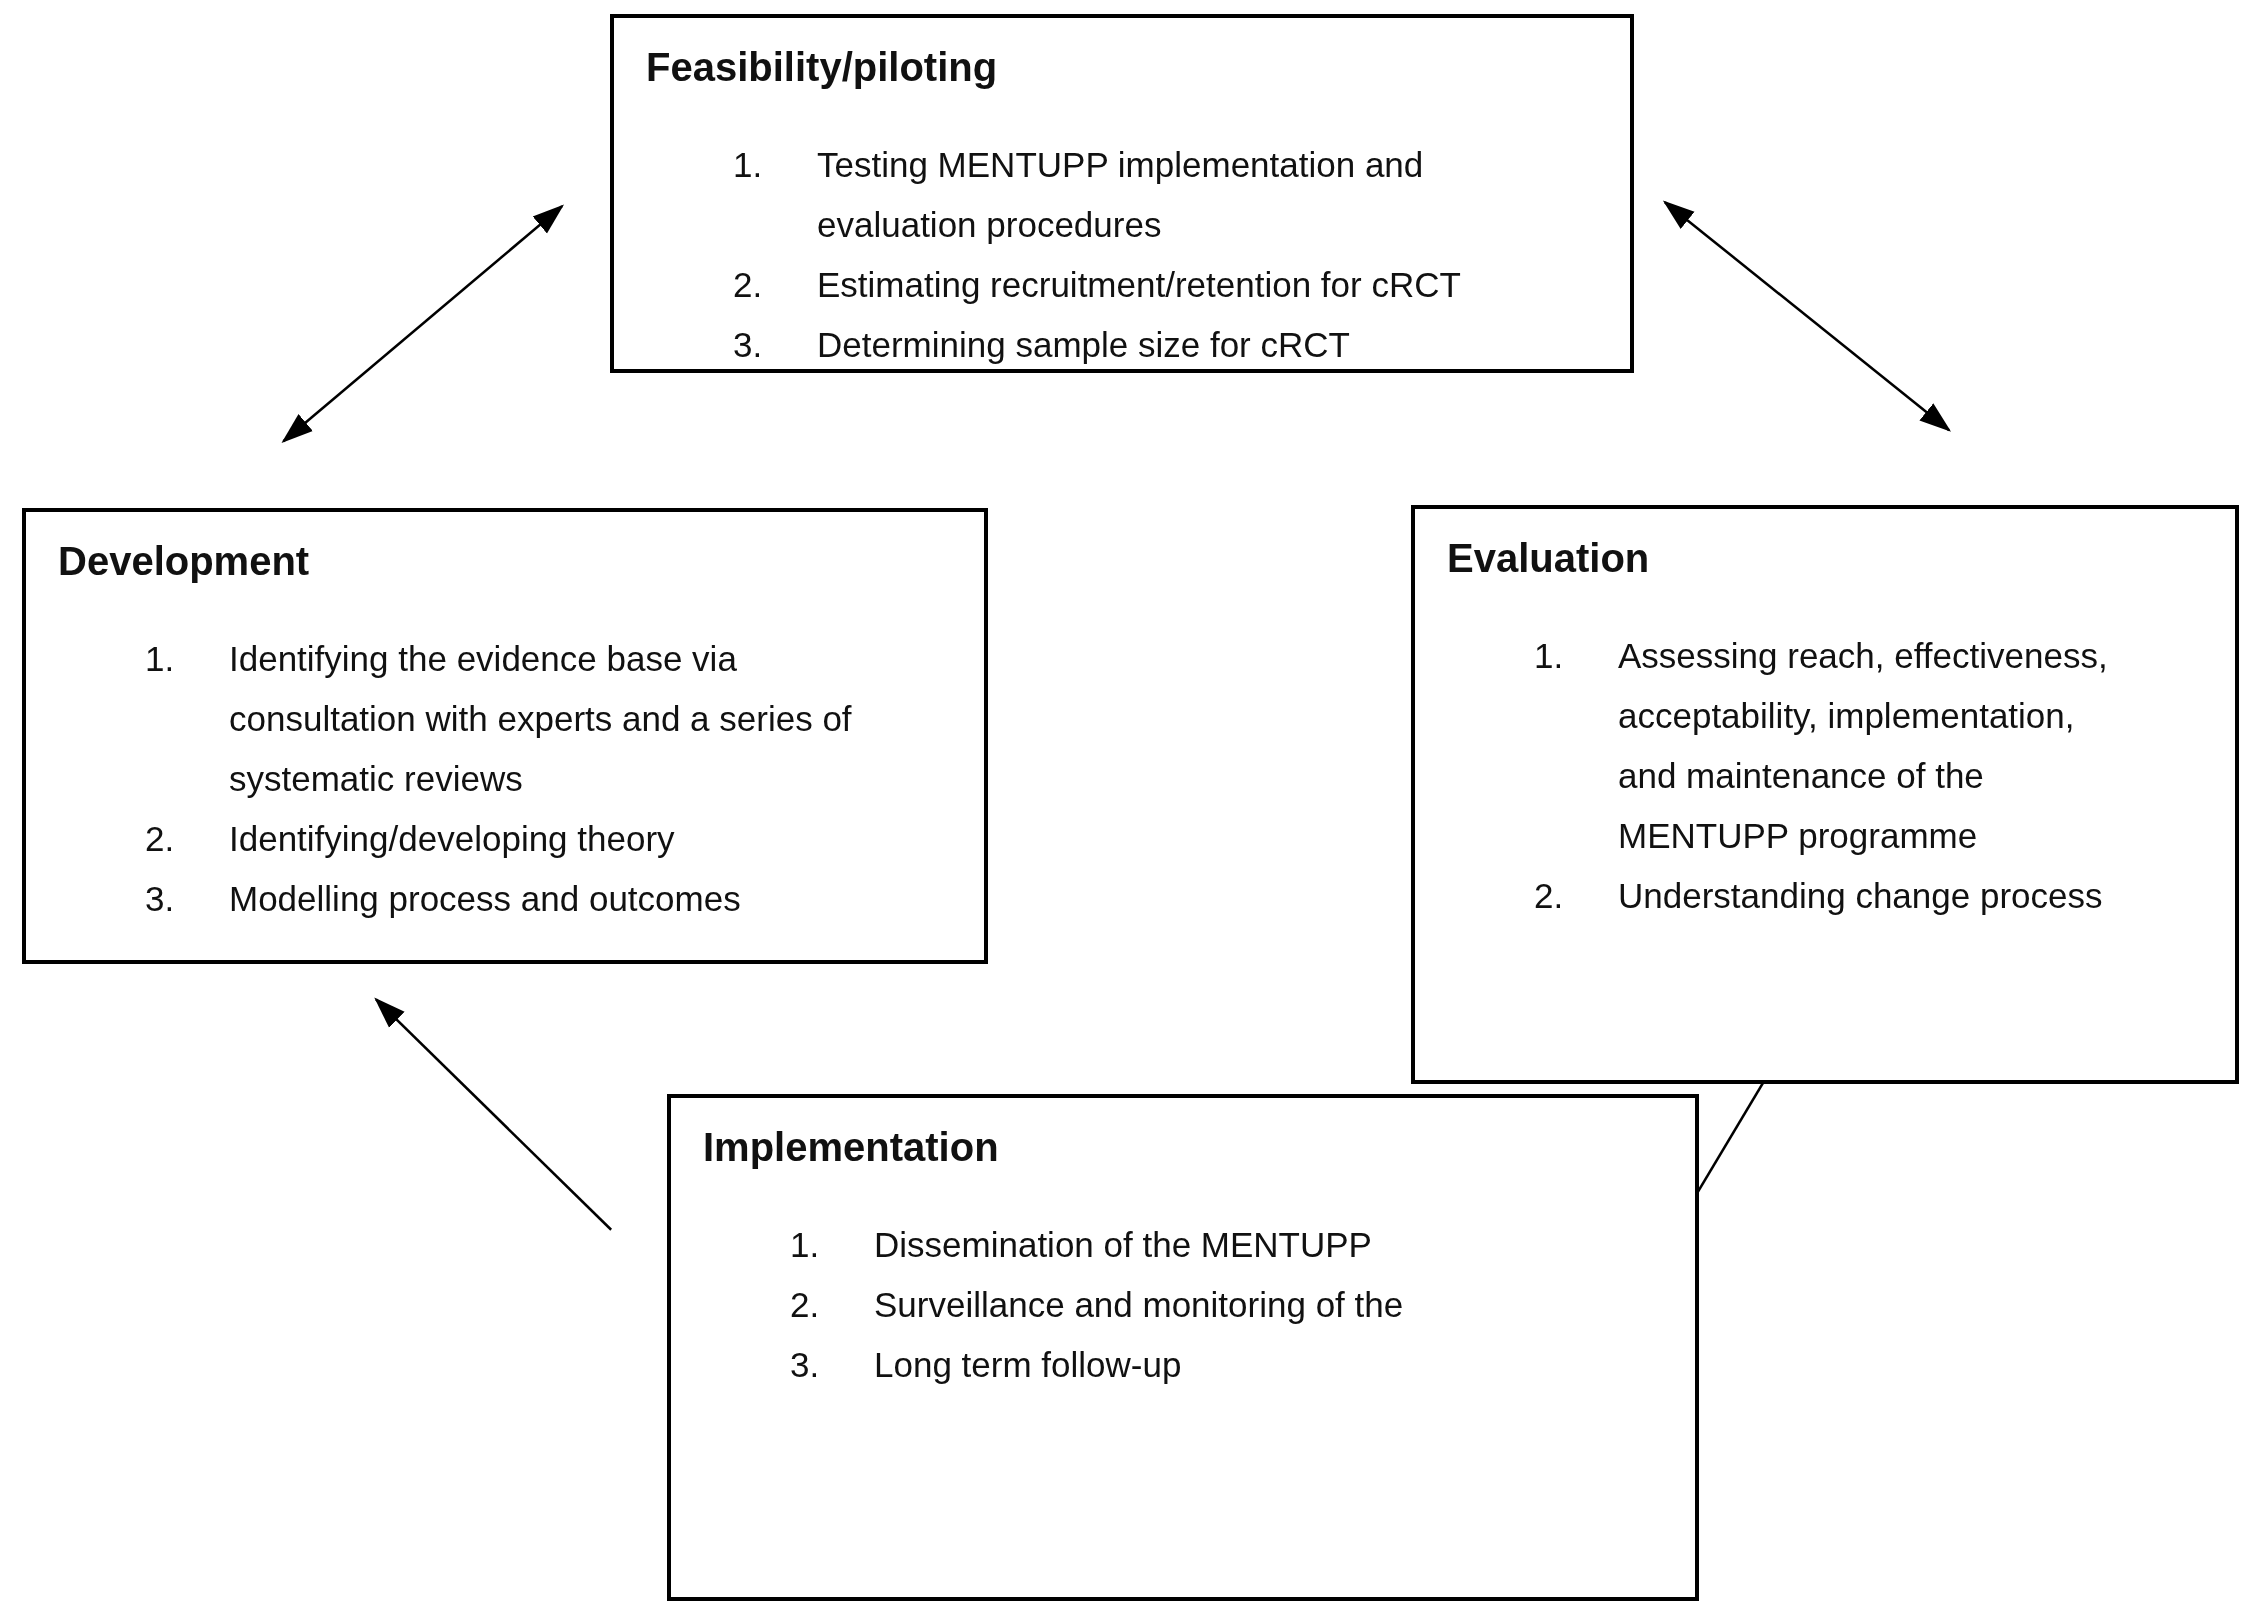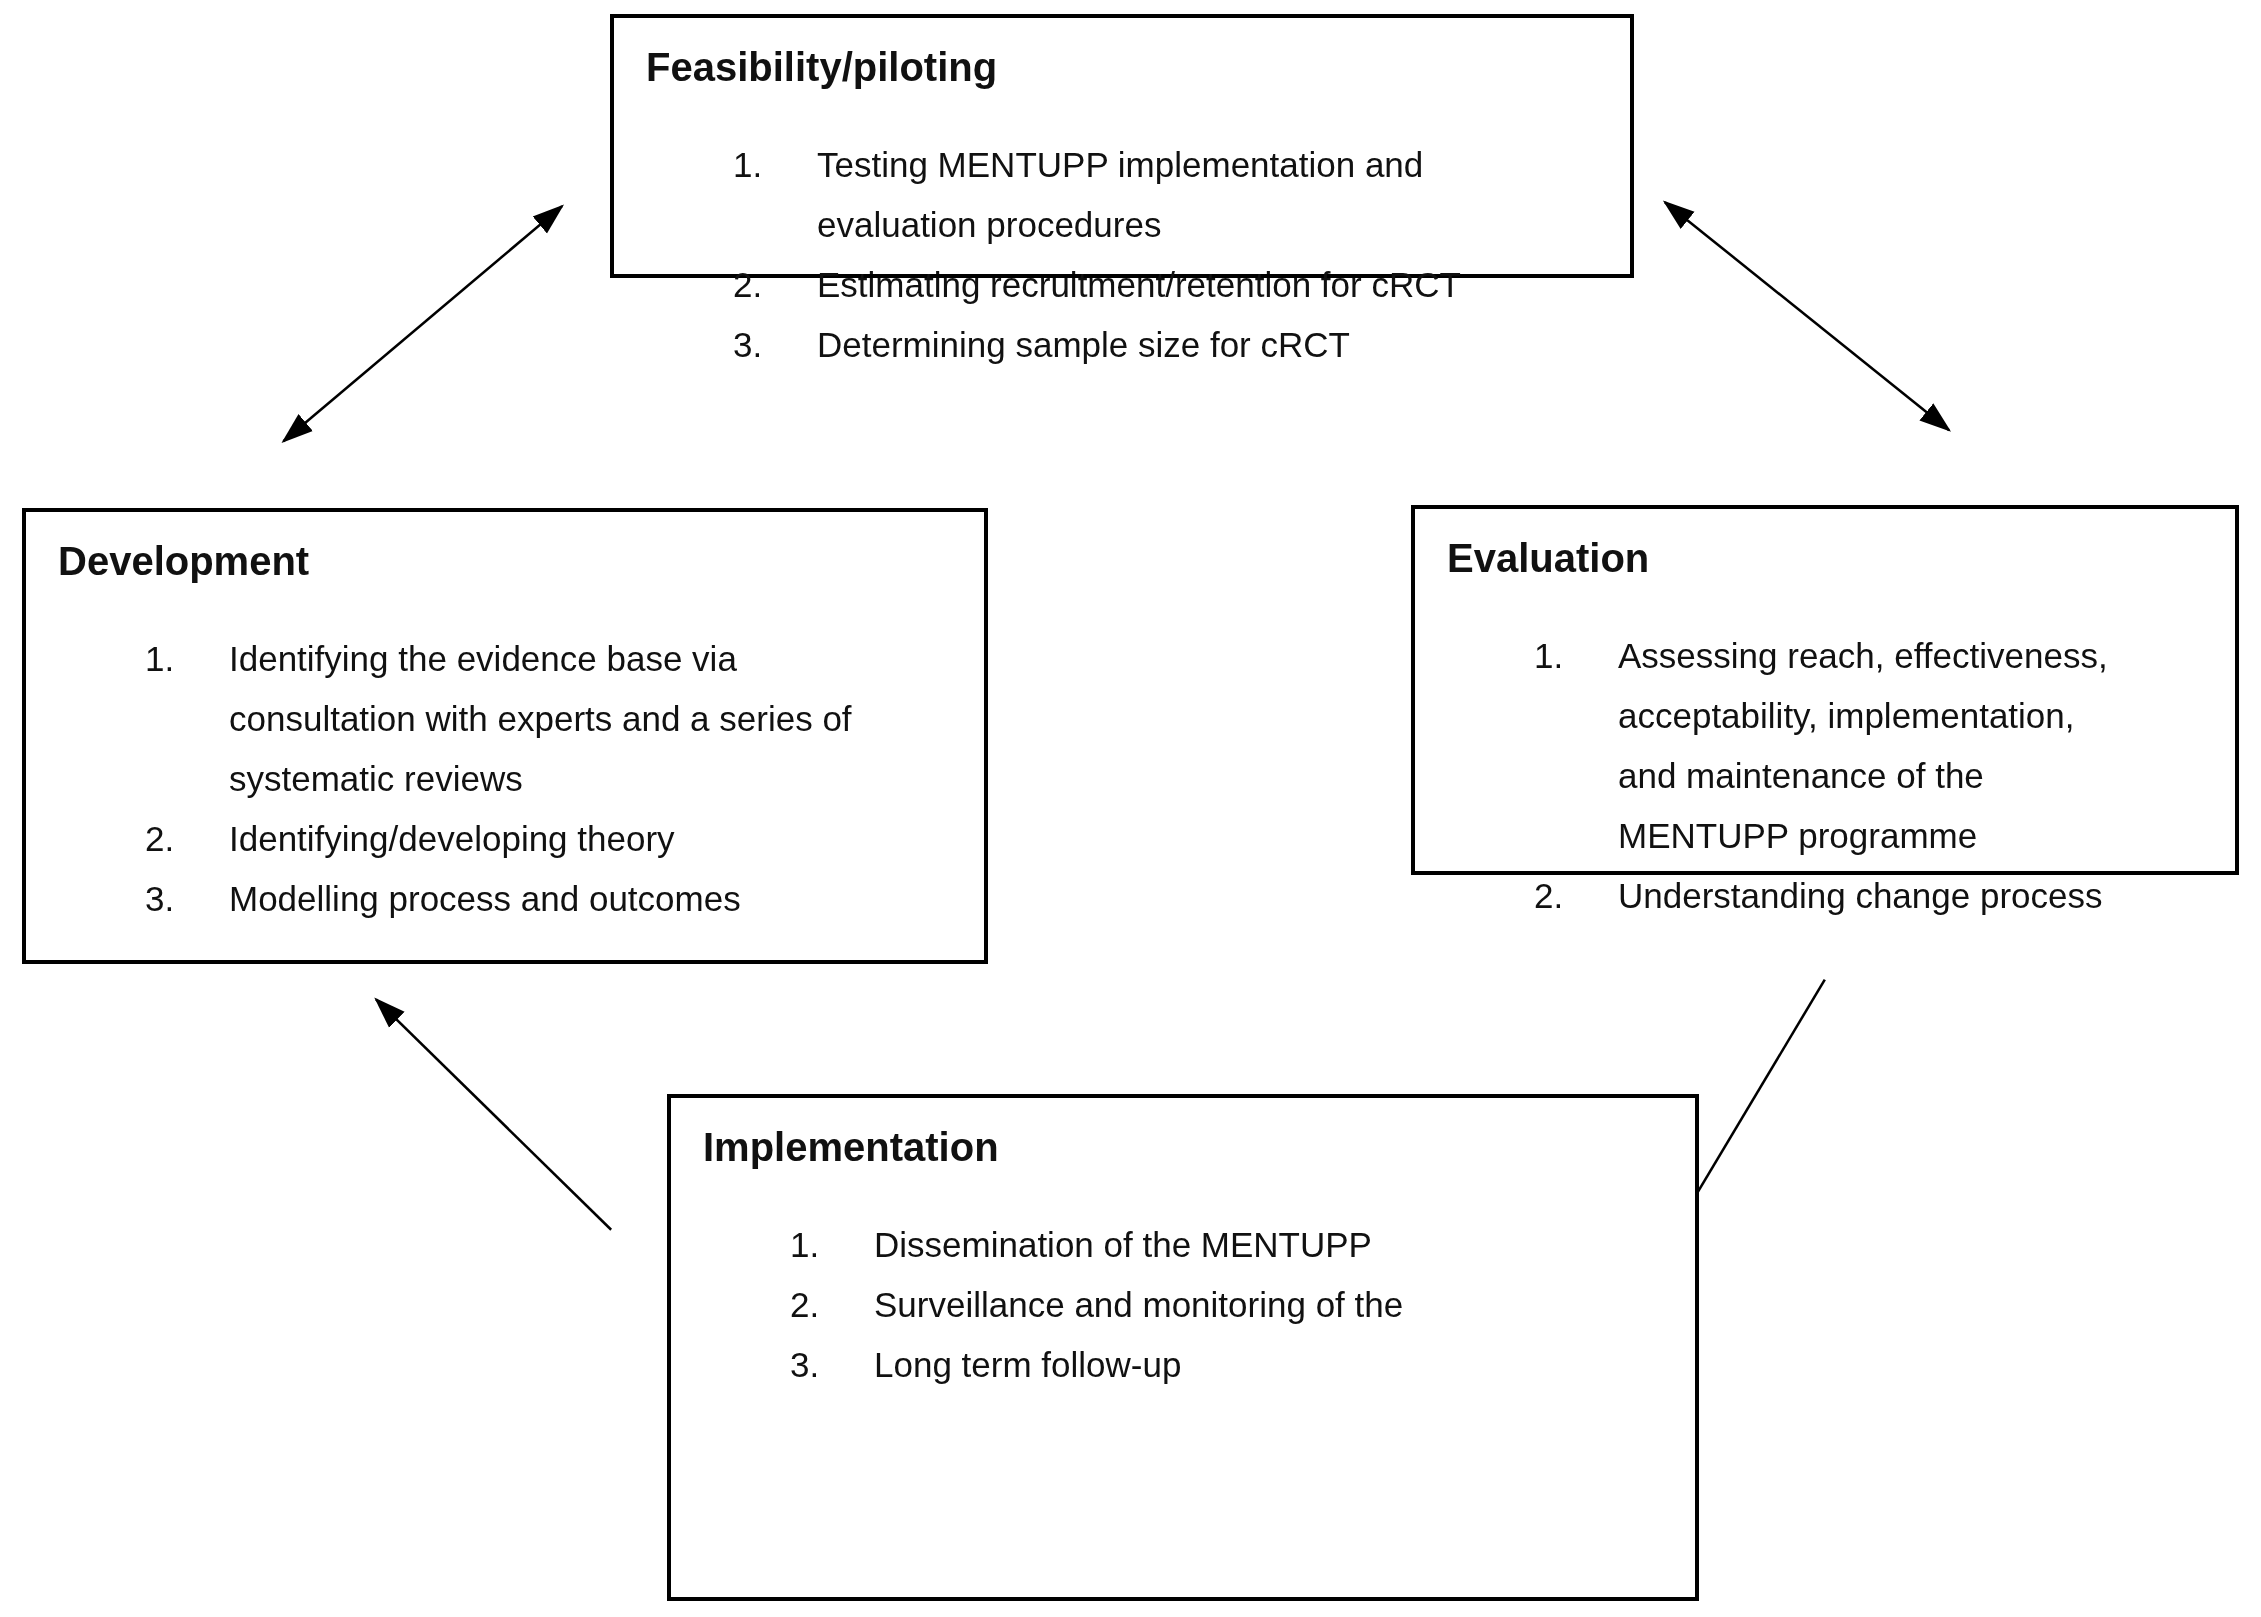--- a/index.html
+++ b/index.html
@@ -69,42 +69,42 @@
       <marker id="ah" viewBox="0 0 10 7" refX="9.2" refY="3.5" markerUnits="userSpaceOnUse" markerWidth="40" markerHeight="34" orient="auto-start-reverse">
         <path d="M0,0 L10,3.5 L0,7 z" fill="#000000"></path>
       </marker>
     </defs>
   <line x1="358" y1="557" x2="710" y2="260" marker-end="url(#ah)" marker-start="url(#ah)"></line>
       <line x1="2103" y1="255" x2="2462" y2="543" marker-end="url(#ah)" marker-start="url(#ah)"></line>
       <line x1="2305" y1="1237" x2="2085" y2="1605" marker-end="url(#ah)"></line>
       <line x1="772" y1="1553" x2="475" y2="1262" marker-end="url(#ah)"></line>
     </svg>
 
-  <div class="box" id="box-feasibility" style="left:610px; top:13.5px; width:1024px; height:264px;">
+  <div class="box" id="box-feasibility" style="left:610px; top:13.5px; width:1024px; height:359px;">
     <div class="box-title">Feasibility/piloting</div>
     <div class="list">
         <div class="line"><span class="num">1.</span><span class="txt">Testing MENTUPP implementation and</span></div>
         <div class="line"><span class="txt">evaluation procedures</span></div>
         <div class="line"><span class="num">2.</span><span class="txt">Estimating recruitment/retention for cRCT</span></div>
         <div class="line"><span class="num">3.</span><span class="txt">Determining sample size for cRCT</span></div>
       </div>
   </div>
 
   <div class="box" id="box-development" style="left:22px; top:508px; width:966px; height:456px;">
     <div class="box-title">Development</div>
     <div class="list">
         <div class="line"><span class="num">1.</span><span class="txt">Identifying the evidence base via</span></div>
         <div class="line"><span class="txt">consultation with experts and a series of</span></div>
         <div class="line"><span class="txt">systematic reviews</span></div>
         <div class="line"><span class="num">2.</span><span class="txt">Identifying/developing theory</span></div>
         <div class="line"><span class="num">3.</span><span class="txt">Modelling process and outcomes</span></div>
       </div>
   </div>
 
-  <div class="box" id="box-evaluation" style="left:1411px; top:505px; width:828px; height:370px;">
+  <div class="box" id="box-evaluation" style="left:1411px; top:505px; width:828px; height:579px;">
     <div class="box-title">Evaluation</div>
     <div class="list">
         <div class="line"><span class="num">1.</span><span class="txt">Assessing reach, effectiveness,</span></div>
         <div class="line"><span class="txt">acceptability, implementation,</span></div>
         <div class="line"><span class="txt">and maintenance of the</span></div>
         <div class="line"><span class="txt">MENTUPP programme</span></div>
         <div class="line"><span class="num">2.</span><span class="txt">Understanding change process</span></div>
       </div>
   </div>
 

